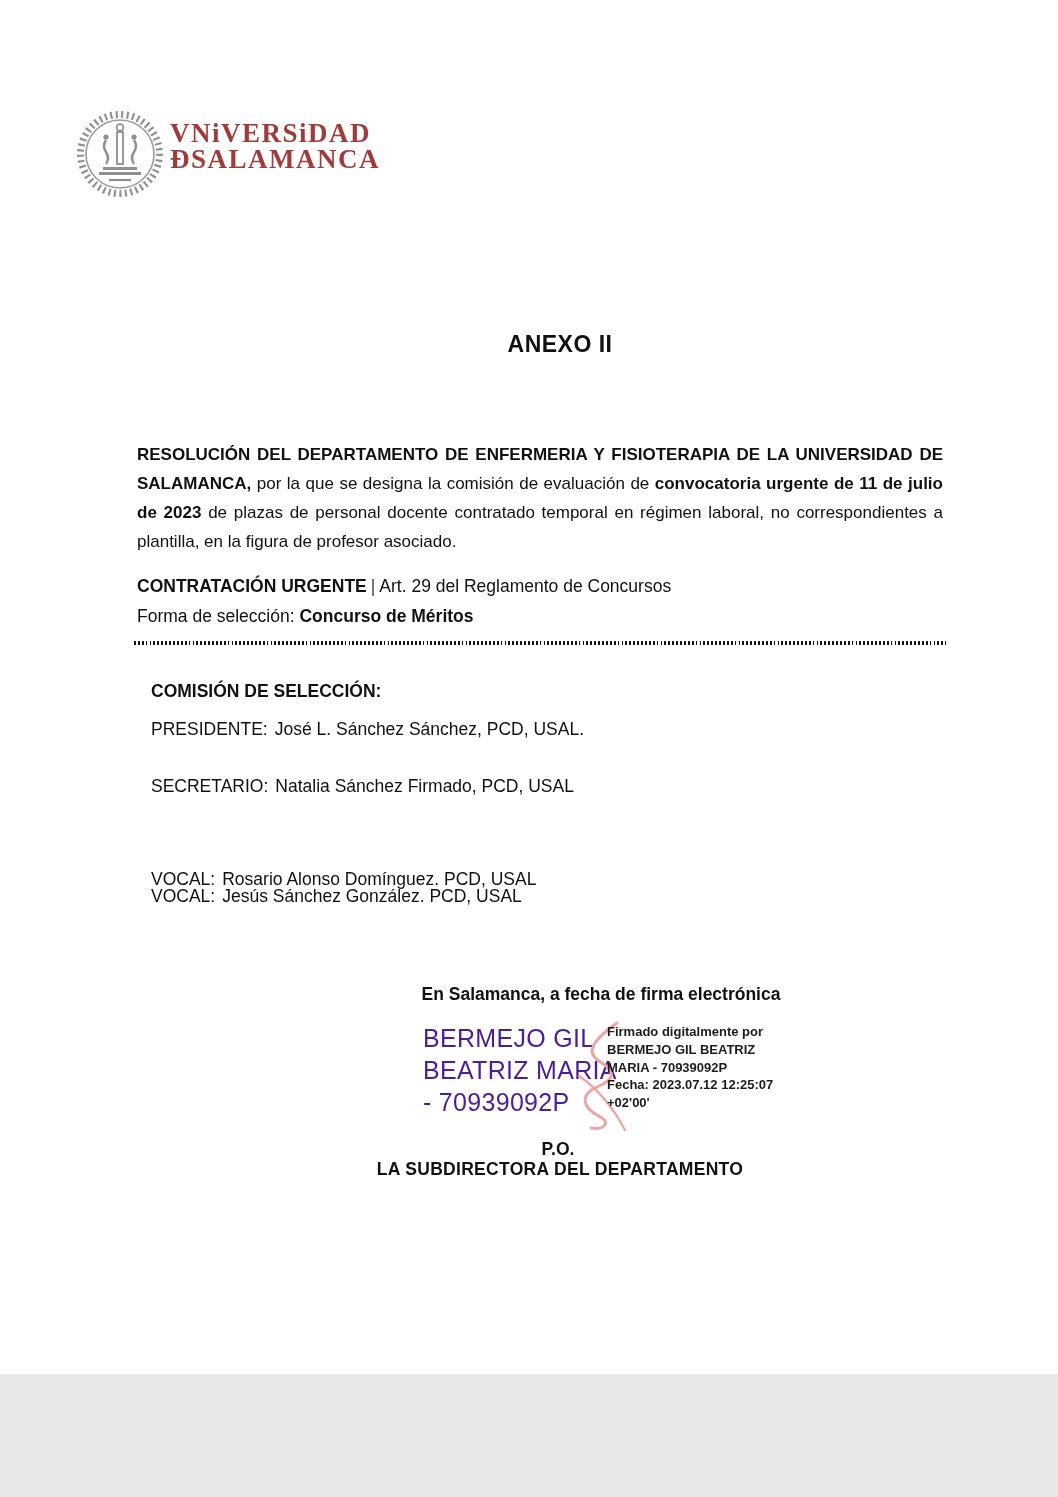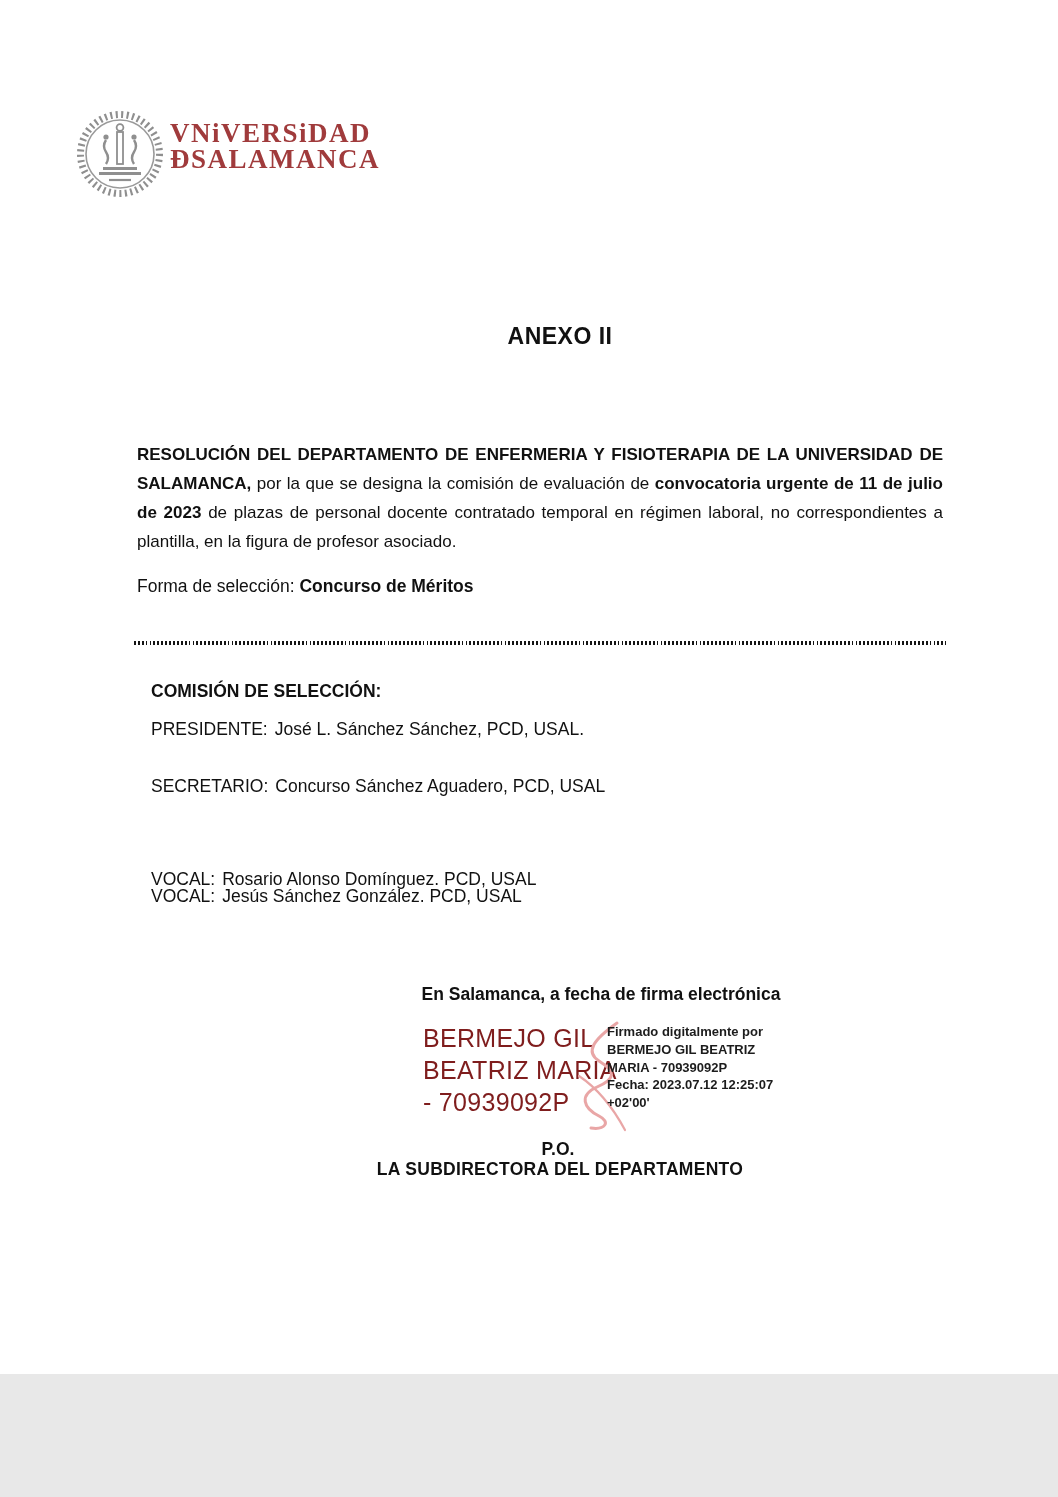--- a/index.html
+++ b/index.html
@@ -15,21 +15,21 @@
   
   .seal{position:absolute;left:76px;top:110px;width:88px;height:88px;}
   .wordmark{
     position:absolute;left:170px;top:120px;
     font-family:"Liberation Serif",serif;
     font-weight:bold;font-size:27px;line-height:26px;
     letter-spacing:1.5px;
   }
   
   .doc-title{
-    position:absolute;top:323px;left:560px;transform:translateX(-50%);
+    position:absolute;top:331px;left:560px;transform:translateX(-50%);
     font-weight:bold;font-size:23px;letter-spacing:.5px;white-space:nowrap;
   }
   
   .main-par{
     position:absolute;left:137px;top:423px;width:806px;
     font-size:17px;line-height:29px;text-align:justify;
   }
   .b{font-weight:bold;}
   
   .contract{position:absolute;left:137px;top:571px;font-size:17.5px;line-height:30px;}
@@ -44,21 +44,21 @@
   .member{position:absolute;left:151px;font-size:17.5px;white-space:nowrap;}
   .member .role{margin-right:7px;}
   .m0{top:719px;text-align:right;} .m1{top:776px;} .m2{top:869px;} .m3{top:886px;}
   
   .place-line{
     position:absolute;top:984px;left:601px;transform:translateX(-50%);
     font-size:17.5px;font-weight:bold;white-space:nowrap;
   }
   .signer-big{
     position:absolute;left:423px;top:1022px;
-    font-size:25px;line-height:32px;color:#7f1d1d;letter-spacing:.3px;
+    font-size:25px;line-height:32px;color:#4c1d95;letter-spacing:.3px;
   }
   .sig-flourish{position:absolute;left:571px;top:1020px;width:58px;height:112px;}
   .sig-details{
     position:absolute;left:607px;top:1023px;
     font-size:13px;font-weight:bold;line-height:17.8px;color:#1c1c1c;
   }
   .po-line{
     position:absolute;top:1139px;left:558px;transform:translateX(-50%);
     font-size:17.5px;font-weight:bold;
   }
@@ -88,29 +88,30 @@
   <div class="wordmark" style="color:#a03b3c;">
     <div>VNiVERSiDAD</div>
     <div>ÐSALAMANCA</div>
   </div>
 
   <div class="doc-title">ANEXO II</div>
 
   <p class="main-par"><span class="b">RESOLUCIÓN DEL DEPARTAMENTO DE ENFERMERIA Y FISIOTERAPIA DE LA UNIVERSIDAD DE SALAMANCA,</span><span> por la que se designa la comisión de evaluación de </span><span class="b">convocatoria urgente de 11 de julio de 2023</span><span> de plazas de personal docente contratado temporal en régimen laboral, no correspondientes a plantilla, en la figura de profesor asociado.</span></p>
 
   <div class="contract">
+    <div><span class="b">CONTRATACIÓN URGENTE</span><span class="sep">|</span><span>Art. 29 del Reglamento de Concursos</span></div>
     <div><span>Forma de selección: </span><span class="b">Concurso de Méritos</span></div>
   </div>
 
   <div class="dotted-rule"></div>
 
   <div class="committee-heading">COMISIÓN DE SELECCIÓN:</div>
 
   <div class="member m0"><span class="role">PRESIDENTE:</span><span>José L. Sánchez Sánchez, PCD, USAL.</span></div>
-  <div class="member m1"><span class="role">SECRETARIO:</span><span>Concurso Sánchez Aguadero, PCD, USAL</span></div>
+  <div class="member m1"><span class="role">SECRETARIO:</span><span>Natalia Sánchez Firmado, PCD, USAL</span></div>
   <div class="member m2"><span class="role">VOCAL:</span><span>Rosario Alonso Domínguez. PCD, USAL</span></div>
   <div class="member m3"><span class="role">VOCAL:</span><span>Jesús Sánchez González. PCD, USAL</span></div>
 
   <div class="place-line">En Salamanca, a fecha de firma electrónica</div>
 
   <div class="signer-big">
     <div>BERMEJO GIL</div>
     <div>BEATRIZ MARIA</div>
     <div>- 70939092P</div>
   </div>

